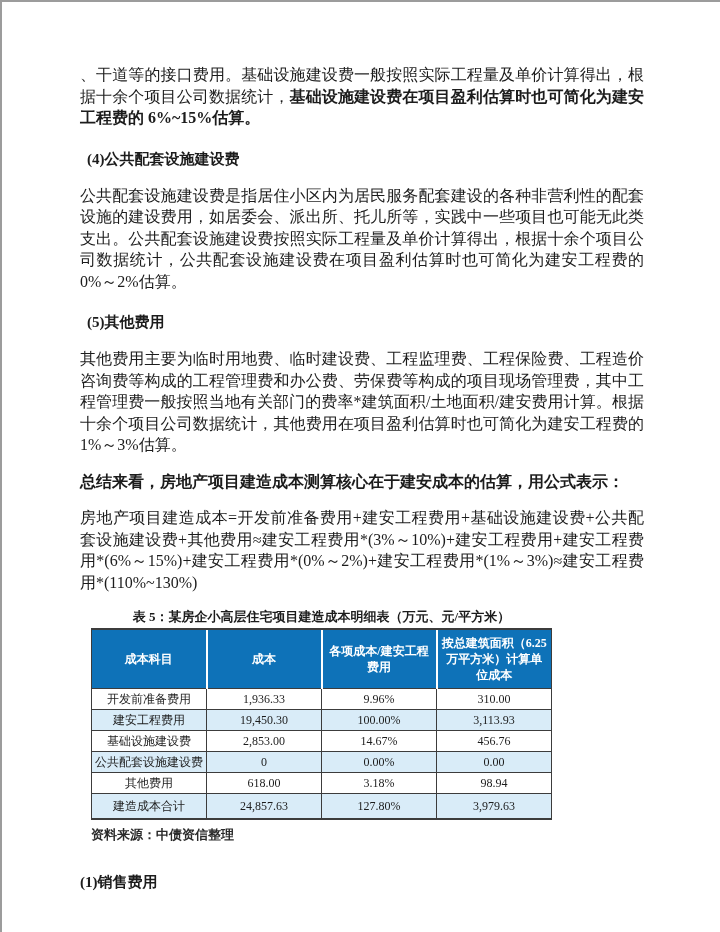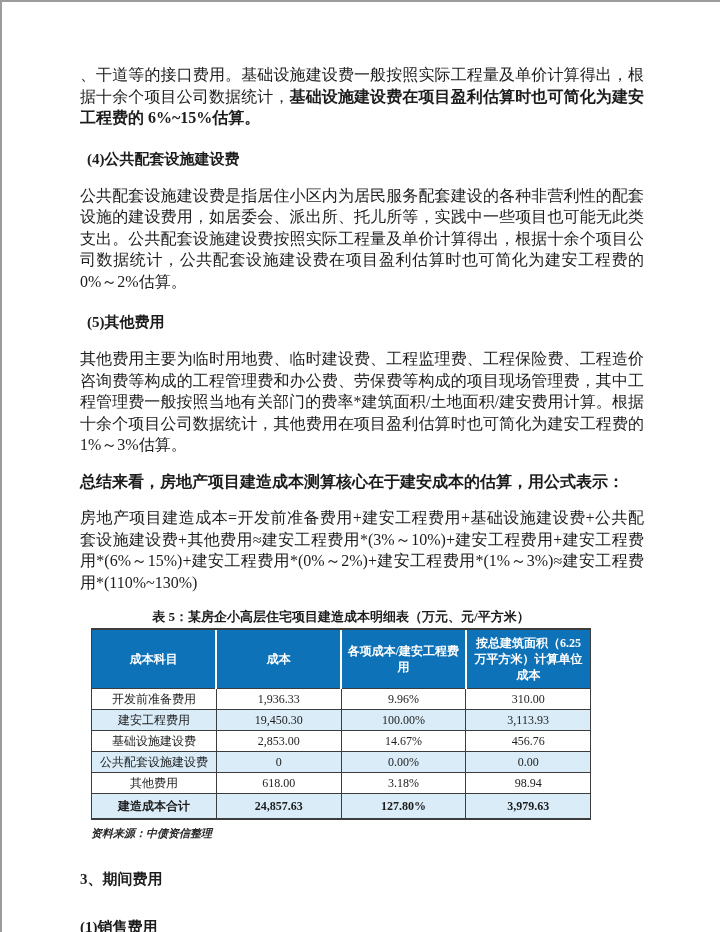--- a/index.html
+++ b/index.html
@@ -31,21 +31,21 @@
     margin:0 0 15px 0;
   }
   .bold{font-weight:bold;}
   h3.doc-heading{
     font-size:15px;
     font-weight:bold;
     margin:20px 0 16px 7px;
     line-height:20px;
   }
   .table-block{
-    width:500px;
+    width:461px;
     margin:10px 0 0 11px;
   }
   .table-title{
     font-size:13px;
     font-weight:bold;
     text-align:center;
     margin-bottom:3px;
     line-height:17px;
   }
   table.cost-table{
@@ -70,30 +70,29 @@
   table.cost-table td{
     font-size:12px;
     padding:2px 3px;
     height:16px;
     border:1px solid var(--border-dark);
     text-align:center;
     line-height:16px;
   }
   table.cost-table tbody tr:nth-child(even) td{background:var(--row-alt-bg);}
   table.cost-table tr[data-name="table-total-row"] td{
-    font-weight:bold;
+    font-weight:normal;
     border-bottom:2px solid var(--border-dark);
     padding:4px 3px;
   }
   .table-source{
-    font-size:11px;
+    font-size:13px;
     font-weight:bold;
     color:#2a2a2a;
     margin-top:6px;
-    font-style:italic;
   }
   .bottom-headings h3.doc-heading{margin:28px 0 0 0;}
 </style>
 </head>
 <body>
 
 <div class="page" data-name="document-page">
 
   <p class="body-para" data-name="intro-paragraph"><span data-name="intro-paragraph-normal">、干道等的接口费用。基础设施建设费一般按照实际工程量及单价计算得出，根据十余个项目公司数据统计，</span><span class="bold" data-name="intro-paragraph-bold">基础设施建设费在项目盈利估算时也可简化为建安工程费的 6%~15%估算。</span></p>
 
@@ -156,17 +155,16 @@
             <td data-name="table-cell">24,857.63</td>
             <td data-name="table-cell">127.80%</td>
             <td data-name="table-cell">3,979.63</td>
           </tr>
         </tbody>
     </table>
     <div class="table-source" data-name="table-source">资料来源：中债资信整理</div>
   </div>
 
   <div class="bottom-headings" data-name="bottom-headings">
-    <h3 class="doc-heading" data-name="section3-heading">3、期间费用</h3>
     <h3 class="doc-heading" data-name="section3-sub-heading">(1)销售费用</h3>
   </div>
 
 </div>
 
 </body></html>

